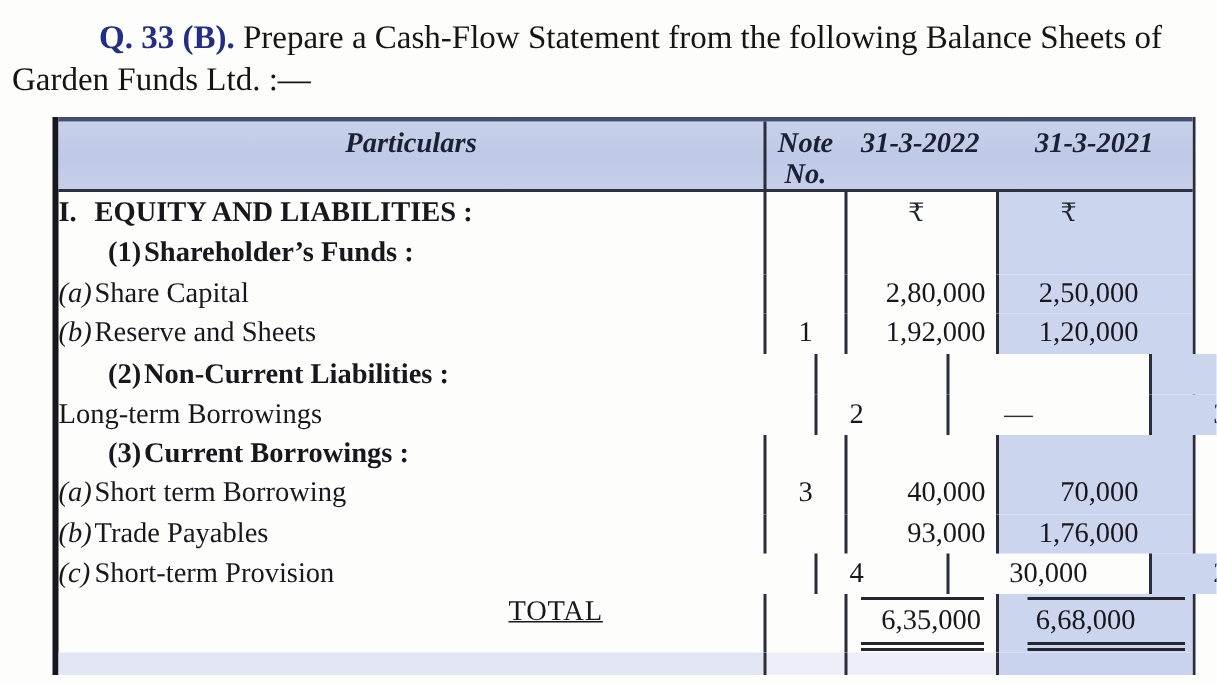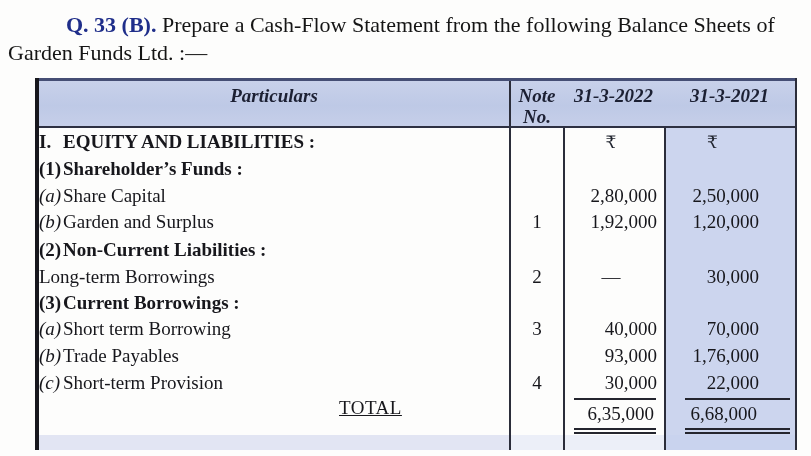--- a/index.html
+++ b/index.html
@@ -40,25 +40,25 @@
     font-weight: bold;
     font-size: 19px;
     color: #1c2033;
   }
   .thead .cell { text-align: center; padding-top: 4px; }
   .h-note { line-height: 21px; }
 
   
   .row { height: 26.5px; line-height: 26.5px; font-size: 19px; }
   .row-first { height: 28px; line-height: 28px; }
-  .row-tall { height: 27px; line-height: 27px; }
+  .row-tall { height: 27px; line-height: 27px; gap: 34px; }
   .total-row { height: 39px; line-height: 24px; }
 
   .c-part { padding-left: 0; white-space: nowrap; }
-  .ind1 { }
+  .ind1 { padding-left: 33px; }
   .ind2 { }
   .b { font-weight: bold; }
   .marker { display: inline-block; min-width: 24px; }
   .mi { font-style: italic; }
   .total-label { padding-left: 300px; letter-spacing: 0.5px; text-decoration: underline; }
 
   .c-2022 { text-align: right; padding-right: 7px; }
   .c-2021 { text-align: right; padding-right: 36px; background: #ccd5ee; }
   .cen { text-align: center; }
   .rupee { font-size: 17px; color: #20242e; }
@@ -115,21 +115,21 @@
         <div class="cell c-2022"></div>
         <div class="cell c-2021"></div>
       </div>
       <div class="grid-row row">
         <div class="cell c-part ind2"><span class="marker mi">(a)</span><span>Share Capital</span></div>
         <div class="cell c-note cen"></div>
         <div class="cell c-2022"><span>2,80,000</span></div>
         <div class="cell c-2021"><span>2,50,000</span></div>
       </div>
       <div class="grid-row row">
-        <div class="cell c-part ind2"><span class="marker mi">(b)</span><span>Garden and Surplus</span></div>
+        <div class="cell c-part ind2"><span class="marker mi">(b)</span><span>Reserve and Sheets</span></div>
         <div class="cell c-note cen">1</div>
         <div class="cell c-2022"><span>1,92,000</span></div>
         <div class="cell c-2021"><span>1,20,000</span></div>
       </div>
       <div class="grid-row row row-tall">
         <div class="cell c-part ind1 b"><span class="marker">(2)</span><span>Non-Current Liabilities :</span></div>
         <div class="cell c-note cen"></div>
         <div class="cell c-2022"></div>
         <div class="cell c-2021"></div>
       </div>

